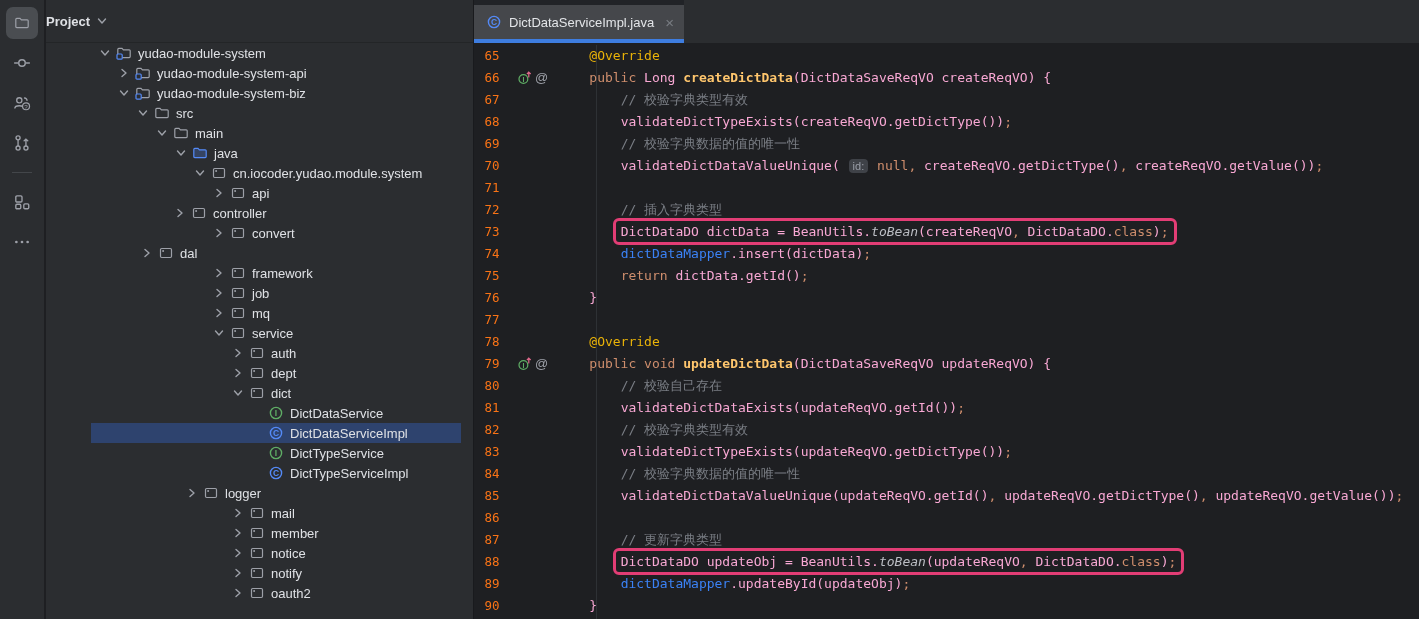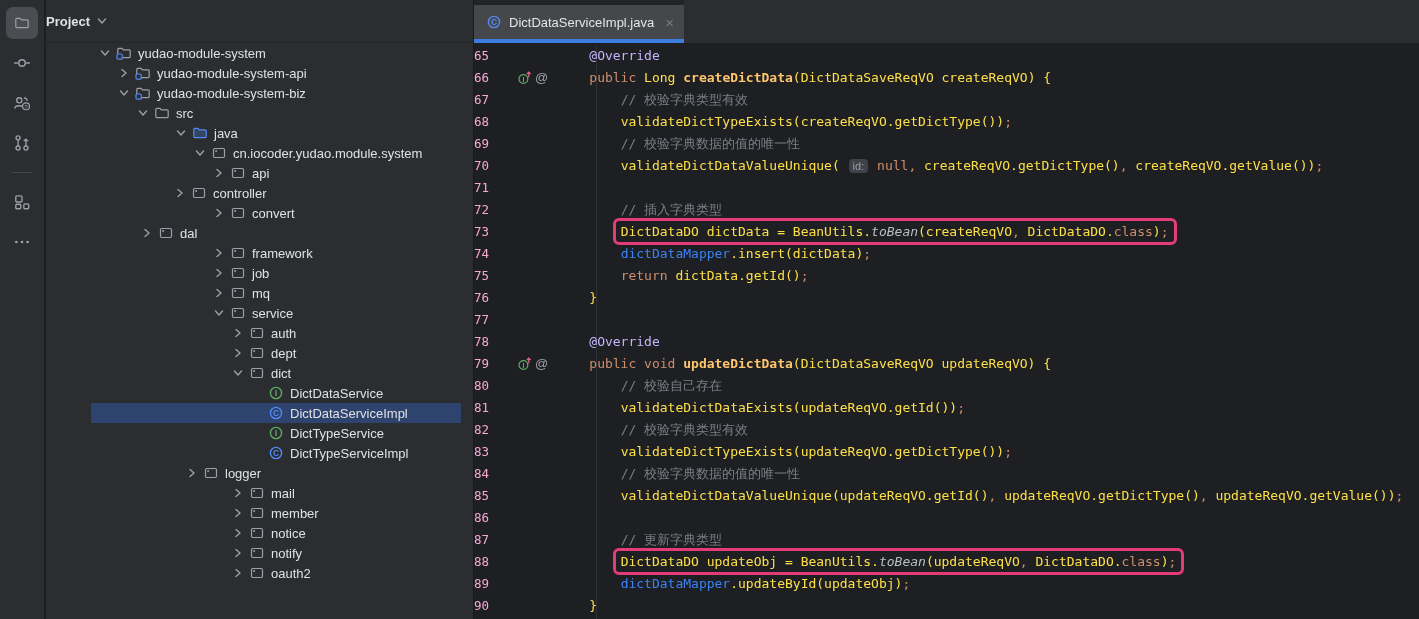--- a/index.html
+++ b/index.html
@@ -40,28 +40,28 @@
     padding:0 10px 0 12px;background:#45474b;position:relative;box-sizing:border-box;}
   .tab::before{content:'';position:absolute;left:0;right:0;top:-5px;height:5px;background:#212327;}
   .tab::after{content:'';position:absolute;left:0;right:0;bottom:-4px;height:4px;background:#3e7de0;}
   .tab-title{color:#e3e5e8;font-size:13px;white-space:nowrap;}
   .tab-close{color:#787c82;font-size:15px;line-height:15px;margin-left:4px;cursor:default;}
 
   .code{position:absolute;top:43px;left:0;right:0;bottom:0;padding-top:2px;
     font-family:"DejaVu Sans Mono","Liberation Mono",monospace;font-size:13px;background:#1e1f22;}
   .guide{position:absolute;left:122px;top:2px;bottom:0;width:1px;background:#2e3135;}
   .cl{height:22px;line-height:22px;display:flex;white-space:pre;position:relative;}
-  .ln{width:36px;text-align:left;color:#f9a8d4;flex:none;font-size:12.5px;}
+  .ln{width:36px;text-align:center;color:#f97316;flex:none;font-size:12.5px;}
   .gut{width:48px;flex:none;display:flex;align-items:center;padding-left:7px;gap:2px;box-sizing:border-box;}
   .ct{margin:0;flex:1;font:inherit;color:#bcbec4;white-space:pre;}
 
-  .t-d{color:#fde047;}
+  .t-d{color:#f9a8d4;}
   .t-k{color:#cf8e6d;}
   .t-m{color:#ffc66d;font-weight:bold;}
-  .t-a{color:#c4b5fd;}
+  .t-a{color:#eab308;}
   .t-c{color:#7a7e85;}
   .t-f{color:#3b82f6;}
   .t-i{color:#bcbec4;font-style:italic;}
   .t-h{background:#3f4248;color:#9a9ea8;border-radius:4px;padding:1px 4px;font-size:11px;
     font-family:"Liberation Sans",sans-serif;margin:0 1px;}
   .hl{border:3px solid #e23d75;border-radius:6px;padding:3px 5px;margin-left:-8px;margin-right:-8px;
     position:relative;z-index:2;}
 </style>
 </head>
 <body>
@@ -190,20 +190,35 @@
             <svg width="12" height="12" viewBox="0 0 12 12">
               <path d="M4 2.5 L8 6 L4 9.5" stroke="#9da0a8" stroke-width="1.4" fill="none" stroke-linecap="round" stroke-linejoin="round"></path>
             </svg>
           </span>
           <span class="tr-icon">
             <svg width="16" height="16" viewBox="0 0 16 16">
               <path d="M1.8 4.4 C1.8 3.8 2.2 3.4 2.8 3.4 H6 L7.4 4.8 H13.2 C13.8 4.8 14.2 5.2 14.2 5.8 V11.6 C14.2 12.2 13.8 12.6 13.2 12.6 H2.8 C2.2 12.6 1.8 12.2 1.8 11.6 Z" fill="none" stroke="#9da0a8" stroke-width="1.2"></path>
             </svg>
           </span>
           <span class="tr-label">src</span>
+        </div>
+      </div>
+      <div class="tree-row">
+        <div class="tr-inner" style="padding-left: 69px;">
+          <span class="tr-chev expanded">
+            <svg width="12" height="12" viewBox="0 0 12 12">
+              <path d="M4 2.5 L8 6 L4 9.5" stroke="#9da0a8" stroke-width="1.4" fill="none" stroke-linecap="round" stroke-linejoin="round"></path>
+            </svg>
+          </span>
+          <span class="tr-icon">
+            <svg width="16" height="16" viewBox="0 0 16 16">
+              <path d="M1.8 4.4 C1.8 3.8 2.2 3.4 2.8 3.4 H6 L7.4 4.8 H13.2 C13.8 4.8 14.2 5.2 14.2 5.8 V11.6 C14.2 12.2 13.8 12.6 13.2 12.6 H2.8 C2.2 12.6 1.8 12.2 1.8 11.6 Z" fill="none" stroke="#9da0a8" stroke-width="1.2"></path>
+            </svg>
+          </span>
+          <span class="tr-label">main</span>
         </div>
       </div>
       <div class="tree-row">
         <div class="tr-inner" style="padding-left: 88px;">
           <span class="tr-chev expanded">
             <svg width="12" height="12" viewBox="0 0 12 12">
               <path d="M4 2.5 L8 6 L4 9.5" stroke="#9da0a8" stroke-width="1.4" fill="none" stroke-linecap="round" stroke-linejoin="round"></path>
             </svg>
           </span>
           <span class="tr-icon">

